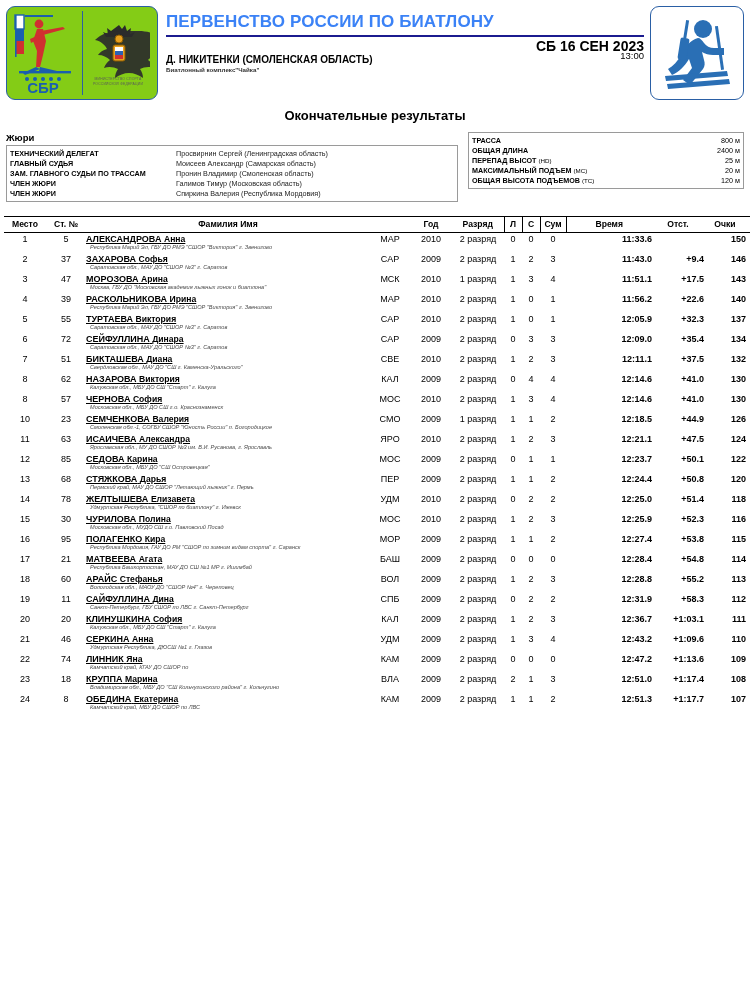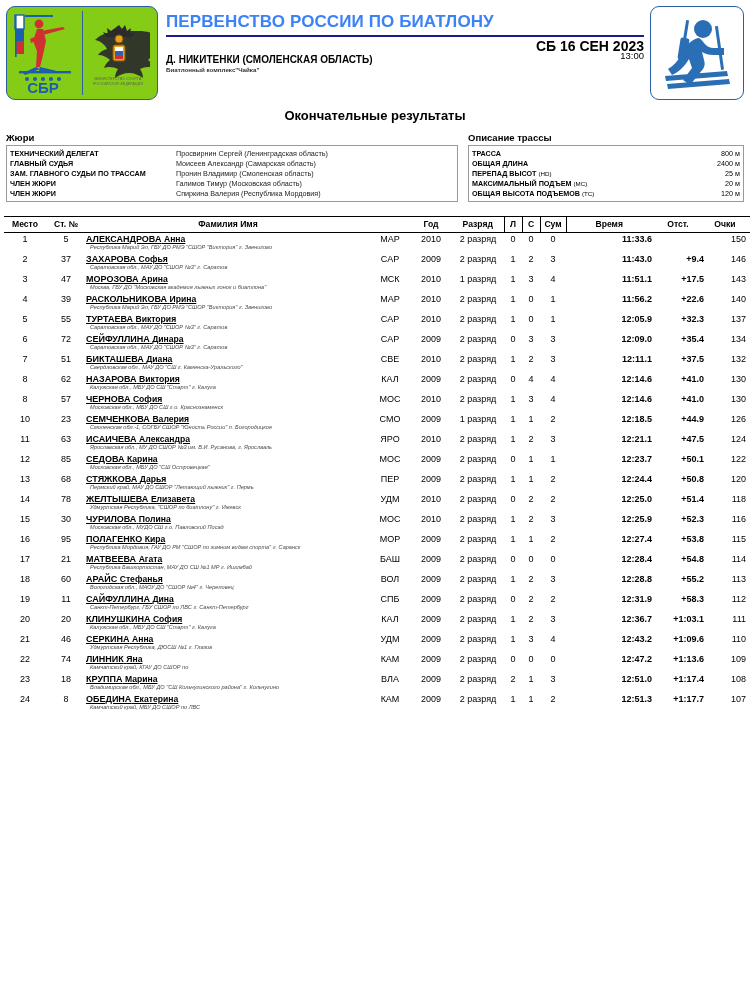--- a/index.html
+++ b/index.html
@@ -145,21 +145,21 @@
   td.bib{text-align:center;font-size:9px;}
   td.name{font-size:9.4px;font-weight:bold;padding-left:4px;text-decoration:underline;}
   td.name .fn{font-weight:bold;}
   td.name .gn{font-weight:bold;font-size:8.6px;}
   td.nat{text-align:center;font-size:9px;}
   td.year{text-align:center;font-size:9px;}
   td.rank2{text-align:center;font-size:8px;}
   td.sh{text-align:center;font-size:9px;}
   td.time{text-align:right;font-weight:bold;font-size:10px;padding-right:14px;}
   td.beh{text-align:right;font-weight:bold;font-size:9.4px;padding-right:6px;}
-  td.pts{text-align:right;font-weight:normal;font-size:9.6px;padding-right:8px;}
+  td.pts{text-align:right;font-weight:bold;font-size:9.6px;padding-right:8px;}
   td.qual{text-align:right;font-weight:bold;font-size:9.4px;padding-right:4px;}
   tr.club td{
     font-size:5.6px;font-style:italic;color:#4a4a4a;
     padding:0 0 3px 4px;font-weight:normal;
     white-space:nowrap;overflow:hidden;
   }
 </style>
 </head>
 <body>
 
@@ -259,21 +259,20 @@
         <tr>
           <td class="jrole">ЧЛЕН ЖЮРИ</td>
           <td class="jname">Спиркина Валерия (Республика Мордовия)</td>
         </tr>
       </tbody>
         </table>
     </div>
   </div>
 
   <div class="panel panel-course">
-    <div class="panel-cap">Описание трассы</div>
     <div class="panel-body">
       <table>
         <tbody>
             <tr>
           <td class="crole"><span>ТРАССА</span> <span class="hdlbl"></span></td>
           <td class="cval"><span>800</span> <span class="unitsm">м</span></td>
         </tr>
         <tr>
           <td class="crole"><span>ОБЩАЯ ДЛИНА</span> <span class="hdlbl"></span></td>
           <td class="cval"><span>2400</span> <span class="unitsm">м</span></td>

